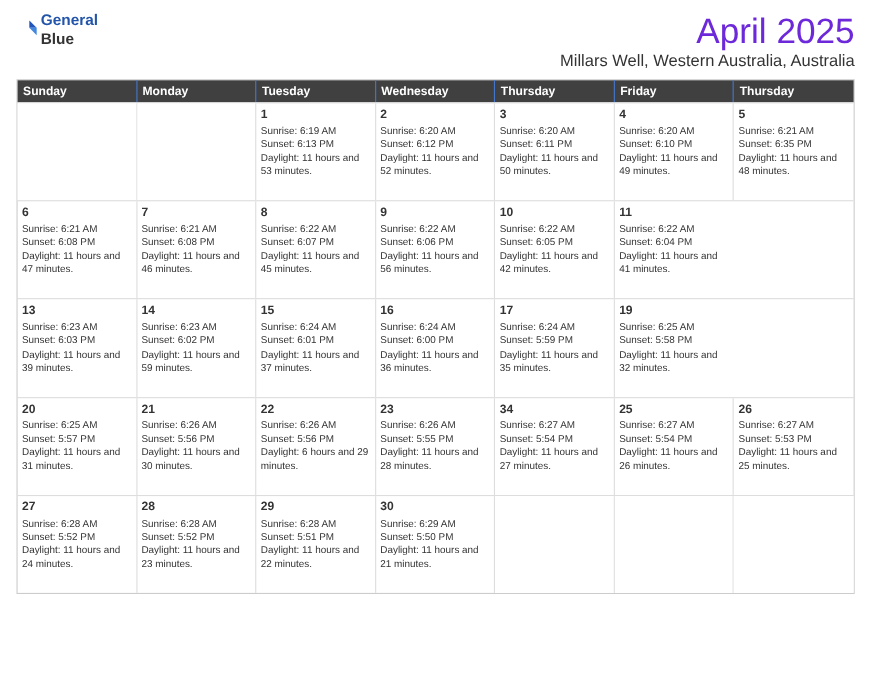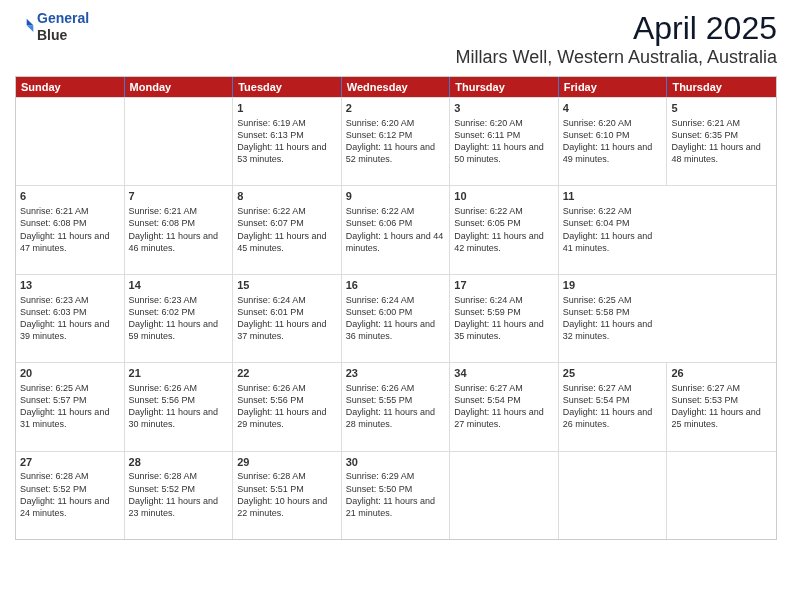--- a/index.html
+++ b/index.html
@@ -40,36 +40,36 @@
     .logo-icon {
       width: 20px;
       height: 20px;
     }
     .title-block {
       text-align: right;
     }
     .month-year {
       font-size: 32px;
       font-weight: normal;
-      color: #0f172a;
+      color: #6d28d9;
     }
     .location {
-      font-size: 18px;
+      font-size: 15px;
       color: #333;
     }
     .calendar {
       flex: 1;
       display: flex;
       flex-direction: column;
       border: 1px solid #ccc;
     }
     .cal-header {
       display: grid;
       grid-template-columns: repeat(7, 1fr);
-      background: #b91c1c;
+      background: #404040;
     }
     .cal-header-cell {
       color: #fff;
       font-size: 11px;
       font-weight: bold;
       padding: 4px 5px;
       text-align: left;
       border-right: 1px solid #4477cc;
     }
     .cal-header-cell:last-child { border-right: none; }
@@ -158,21 +158,21 @@
 <span>Sunset: 6:08 PM</span>
 <span>Daylight: 11 hours and 47 minutes.</span></div>
           <div class="cal-cell"><span class="day-number">7</span><span>Sunrise: 6:21 AM</span>
 <span>Sunset: 6:08 PM</span>
 <span>Daylight: 11 hours and 46 minutes.</span></div>
           <div class="cal-cell"><span class="day-number">8</span><span>Sunrise: 6:22 AM</span>
 <span>Sunset: 6:07 PM</span>
 <span>Daylight: 11 hours and 45 minutes.</span></div>
           <div class="cal-cell"><span class="day-number">9</span><span>Sunrise: 6:22 AM</span>
 <span>Sunset: 6:06 PM</span>
-<span>Daylight: 1 hours and 44 minutes.</span></div>
+<span>Daylight: 11 hours and 56 minutes.</span></div>
           <div class="cal-cell"><span class="day-number">10</span><span>Sunrise: 6:22 AM</span>
 <span>Sunset: 6:05 PM</span>
 <span>Daylight: 11 hours and 42 minutes.</span></div>
           <div class="cal-cell"><span class="day-number">11</span><span>Sunrise: 6:22 AM</span>
 <span>Sunset: 6:04 PM</span>
 <span>Daylight: 11 hours and 41 minutes.</span></div>
         </div>
         <div class="cal-row">
           <div class="cal-cell"><span class="day-number">13</span><span>Sunrise: 6:23 AM</span>
 <span>Sunset: 6:03 PM</span>
@@ -195,21 +195,21 @@
         </div>
         <div class="cal-row">
           <div class="cal-cell"><span class="day-number">20</span><span>Sunrise: 6:25 AM</span>
 <span>Sunset: 5:57 PM</span>
 <span>Daylight: 11 hours and 31 minutes.</span></div>
           <div class="cal-cell"><span class="day-number">21</span><span>Sunrise: 6:26 AM</span>
 <span>Sunset: 5:56 PM</span>
 <span>Daylight: 11 hours and 30 minutes.</span></div>
           <div class="cal-cell"><span class="day-number">22</span><span>Sunrise: 6:26 AM</span>
 <span>Sunset: 5:56 PM</span>
-<span>Daylight: 11 hours and 29 minutes.</span></div>
+<span>Daylight: 6 hours and 29 minutes.</span></div>
           <div class="cal-cell"><span class="day-number">23</span><span>Sunrise: 6:26 AM</span>
 <span>Sunset: 5:55 PM</span>
 <span>Daylight: 11 hours and 28 minutes.</span></div>
           <div class="cal-cell"><span class="day-number">34</span><span>Sunrise: 6:27 AM</span>
 <span>Sunset: 5:54 PM</span>
 <span>Daylight: 11 hours and 27 minutes.</span></div>
           <div class="cal-cell"><span class="day-number">25</span><span>Sunrise: 6:27 AM</span>
 <span>Sunset: 5:54 PM</span>
 <span>Daylight: 11 hours and 26 minutes.</span></div>
           <div class="cal-cell"><span class="day-number">26</span><span>Sunrise: 6:27 AM</span>
@@ -218,21 +218,21 @@
         </div>
         <div class="cal-row">
           <div class="cal-cell"><span class="day-number">27</span><span>Sunrise: 6:28 AM</span>
 <span>Sunset: 5:52 PM</span>
 <span>Daylight: 11 hours and 24 minutes.</span></div>
           <div class="cal-cell"><span class="day-number">28</span><span>Sunrise: 6:28 AM</span>
 <span>Sunset: 5:52 PM</span>
 <span>Daylight: 11 hours and 23 minutes.</span></div>
           <div class="cal-cell"><span class="day-number">29</span><span>Sunrise: 6:28 AM</span>
 <span>Sunset: 5:51 PM</span>
-<span>Daylight: 10 hours and 22 minutes.</span></div>
+<span>Daylight: 11 hours and 22 minutes.</span></div>
           <div class="cal-cell"><span class="day-number">30</span><span>Sunrise: 6:29 AM</span>
 <span>Sunset: 5:50 PM</span>
 <span>Daylight: 11 hours and 21 minutes.</span></div>
           <div class="cal-cell empty"></div>
           <div class="cal-cell empty"></div>
           <div class="cal-cell empty"></div>
         </div>
       </div>
   </div>
 </div>

